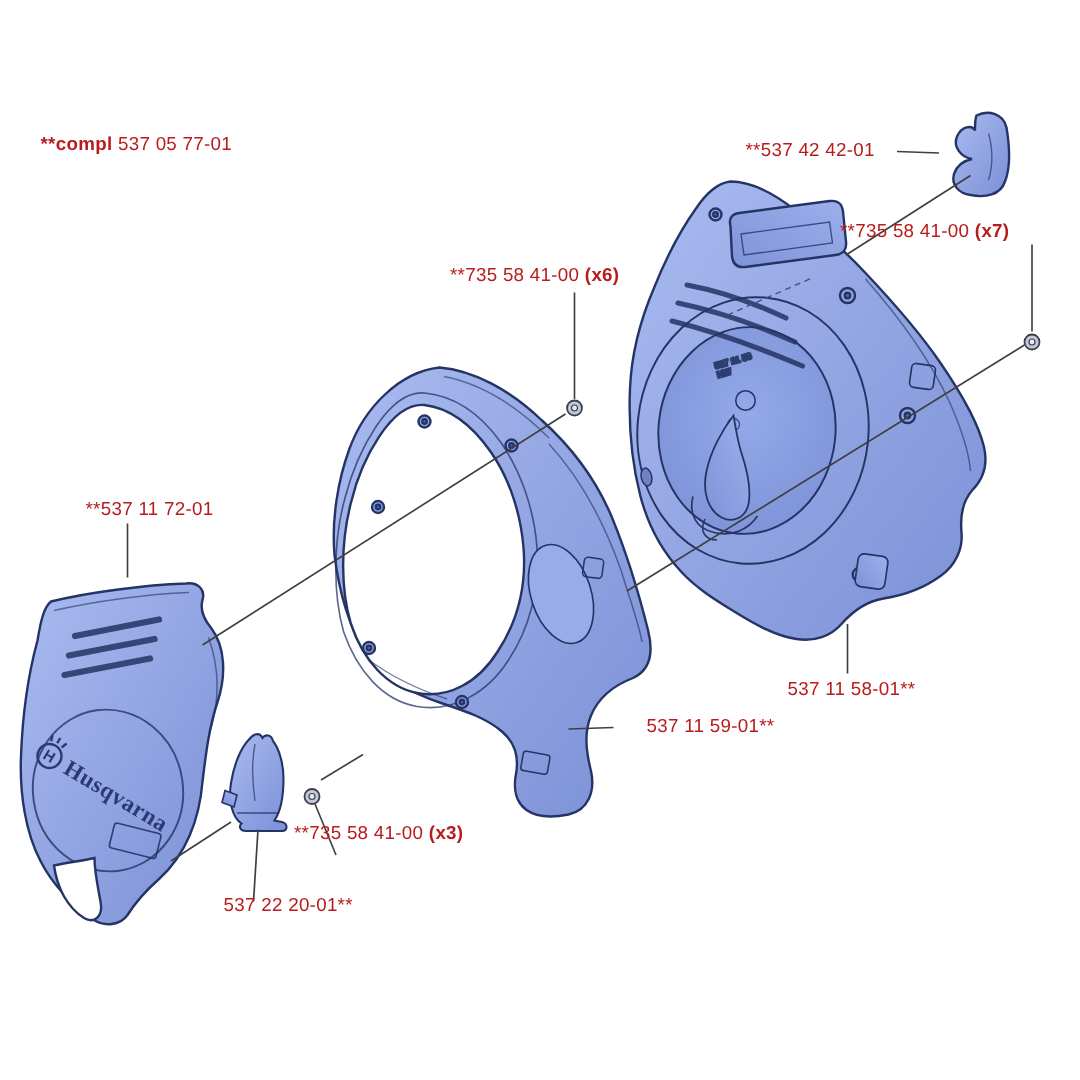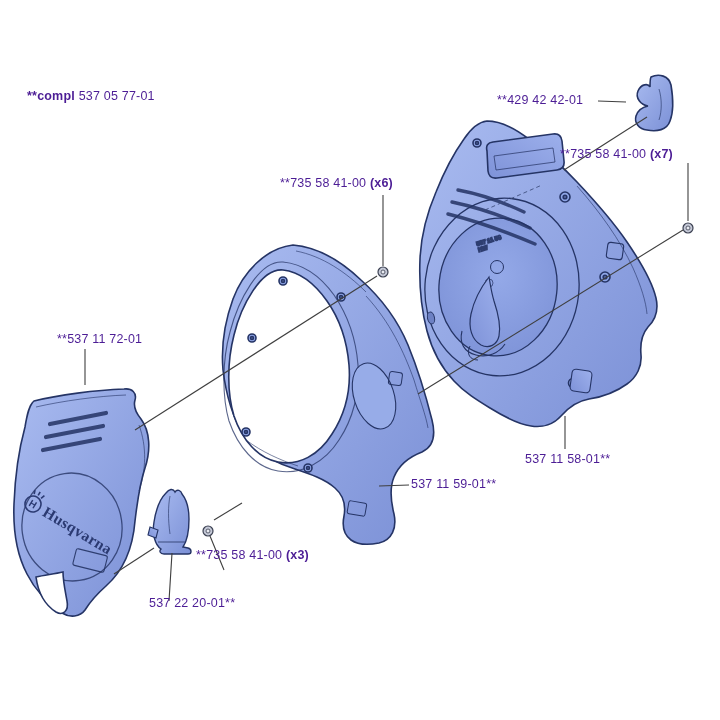--- a/index.html
+++ b/index.html
@@ -1,19 +1,19 @@
 <!DOCTYPE html>
 <html><head>
 <meta charset="utf-8">
 <style>
   html,body{margin:0;padding:0;background:#fff;}
   #stage{position:relative;width:720px;height:720px;background:#fff;overflow:hidden;
          font-family:"Liberation Sans", sans-serif;}
   #stage svg{position:absolute;left:0;top:0;}
-  .lbl{position:absolute;font-size:12.5px;color:#4c1d95;white-space:nowrap;letter-spacing:.2px;}
+  .lbl{position:absolute;font-size:12.5px;color:#b91c1c;white-space:nowrap;letter-spacing:.2px;}
   .lbl b{font-weight:bold;}
 </style>
 </head>
 <body>
 
 <div id="stage">
 
 <svg width="720" height="720" viewBox="0 0 720 720">
   <defs>
     <linearGradient id="pg" x1="0" y1="0" x2="1" y2="1">
@@ -209,21 +209,21 @@
           <circle cx="688" cy="228" r="2" fill="#e9ebf2" stroke-width="0.8"></circle>
     </g>
     <g>
       <circle cx="208" cy="531" r="5" fill="#c4c8d6"></circle>
           <circle cx="208" cy="531" r="2" fill="#e9ebf2" stroke-width="0.8"></circle>
     </g>
   </g>
 </svg>
 
   <div class="lbl" style="left:27px;top:89px"><b>**compl</b><span> 537 05 77-01</span></div>
-  <div class="lbl" style="left:497px;top:93px"><span>**429 42 42-01</span></div>
+  <div class="lbl" style="left:497px;top:93px"><span>**537 42 42-01</span></div>
   <div class="lbl" style="left:560px;top:147px"><span>**735 58 41-00 </span><b>(x7)</b></div>
-  <div class="lbl" style="left:280px;top:176px"><span>**735 58 41-00 </span><b>(x6)</b></div>
+  <div class="lbl" style="left:300px;top:176px"><span>**735 58 41-00 </span><b>(x6)</b></div>
   <div class="lbl" style="left:57px;top:332px"><span>**537 11 72-01</span></div>
-  <div class="lbl" style="left:411px;top:477px"><span>537 11 59-01**</span></div>
+  <div class="lbl" style="left:431px;top:477px"><span>537 11 59-01**</span></div>
   <div class="lbl" style="left:525px;top:452px"><span>537 11 58-01**</span></div>
   <div class="lbl" style="left:196px;top:548px"><span>**735 58 41-00 </span><b>(x3)</b></div>
   <div class="lbl" style="left:149px;top:596px"><span>537 22 20-01**</span></div>
 </div>
 
 </body></html>

